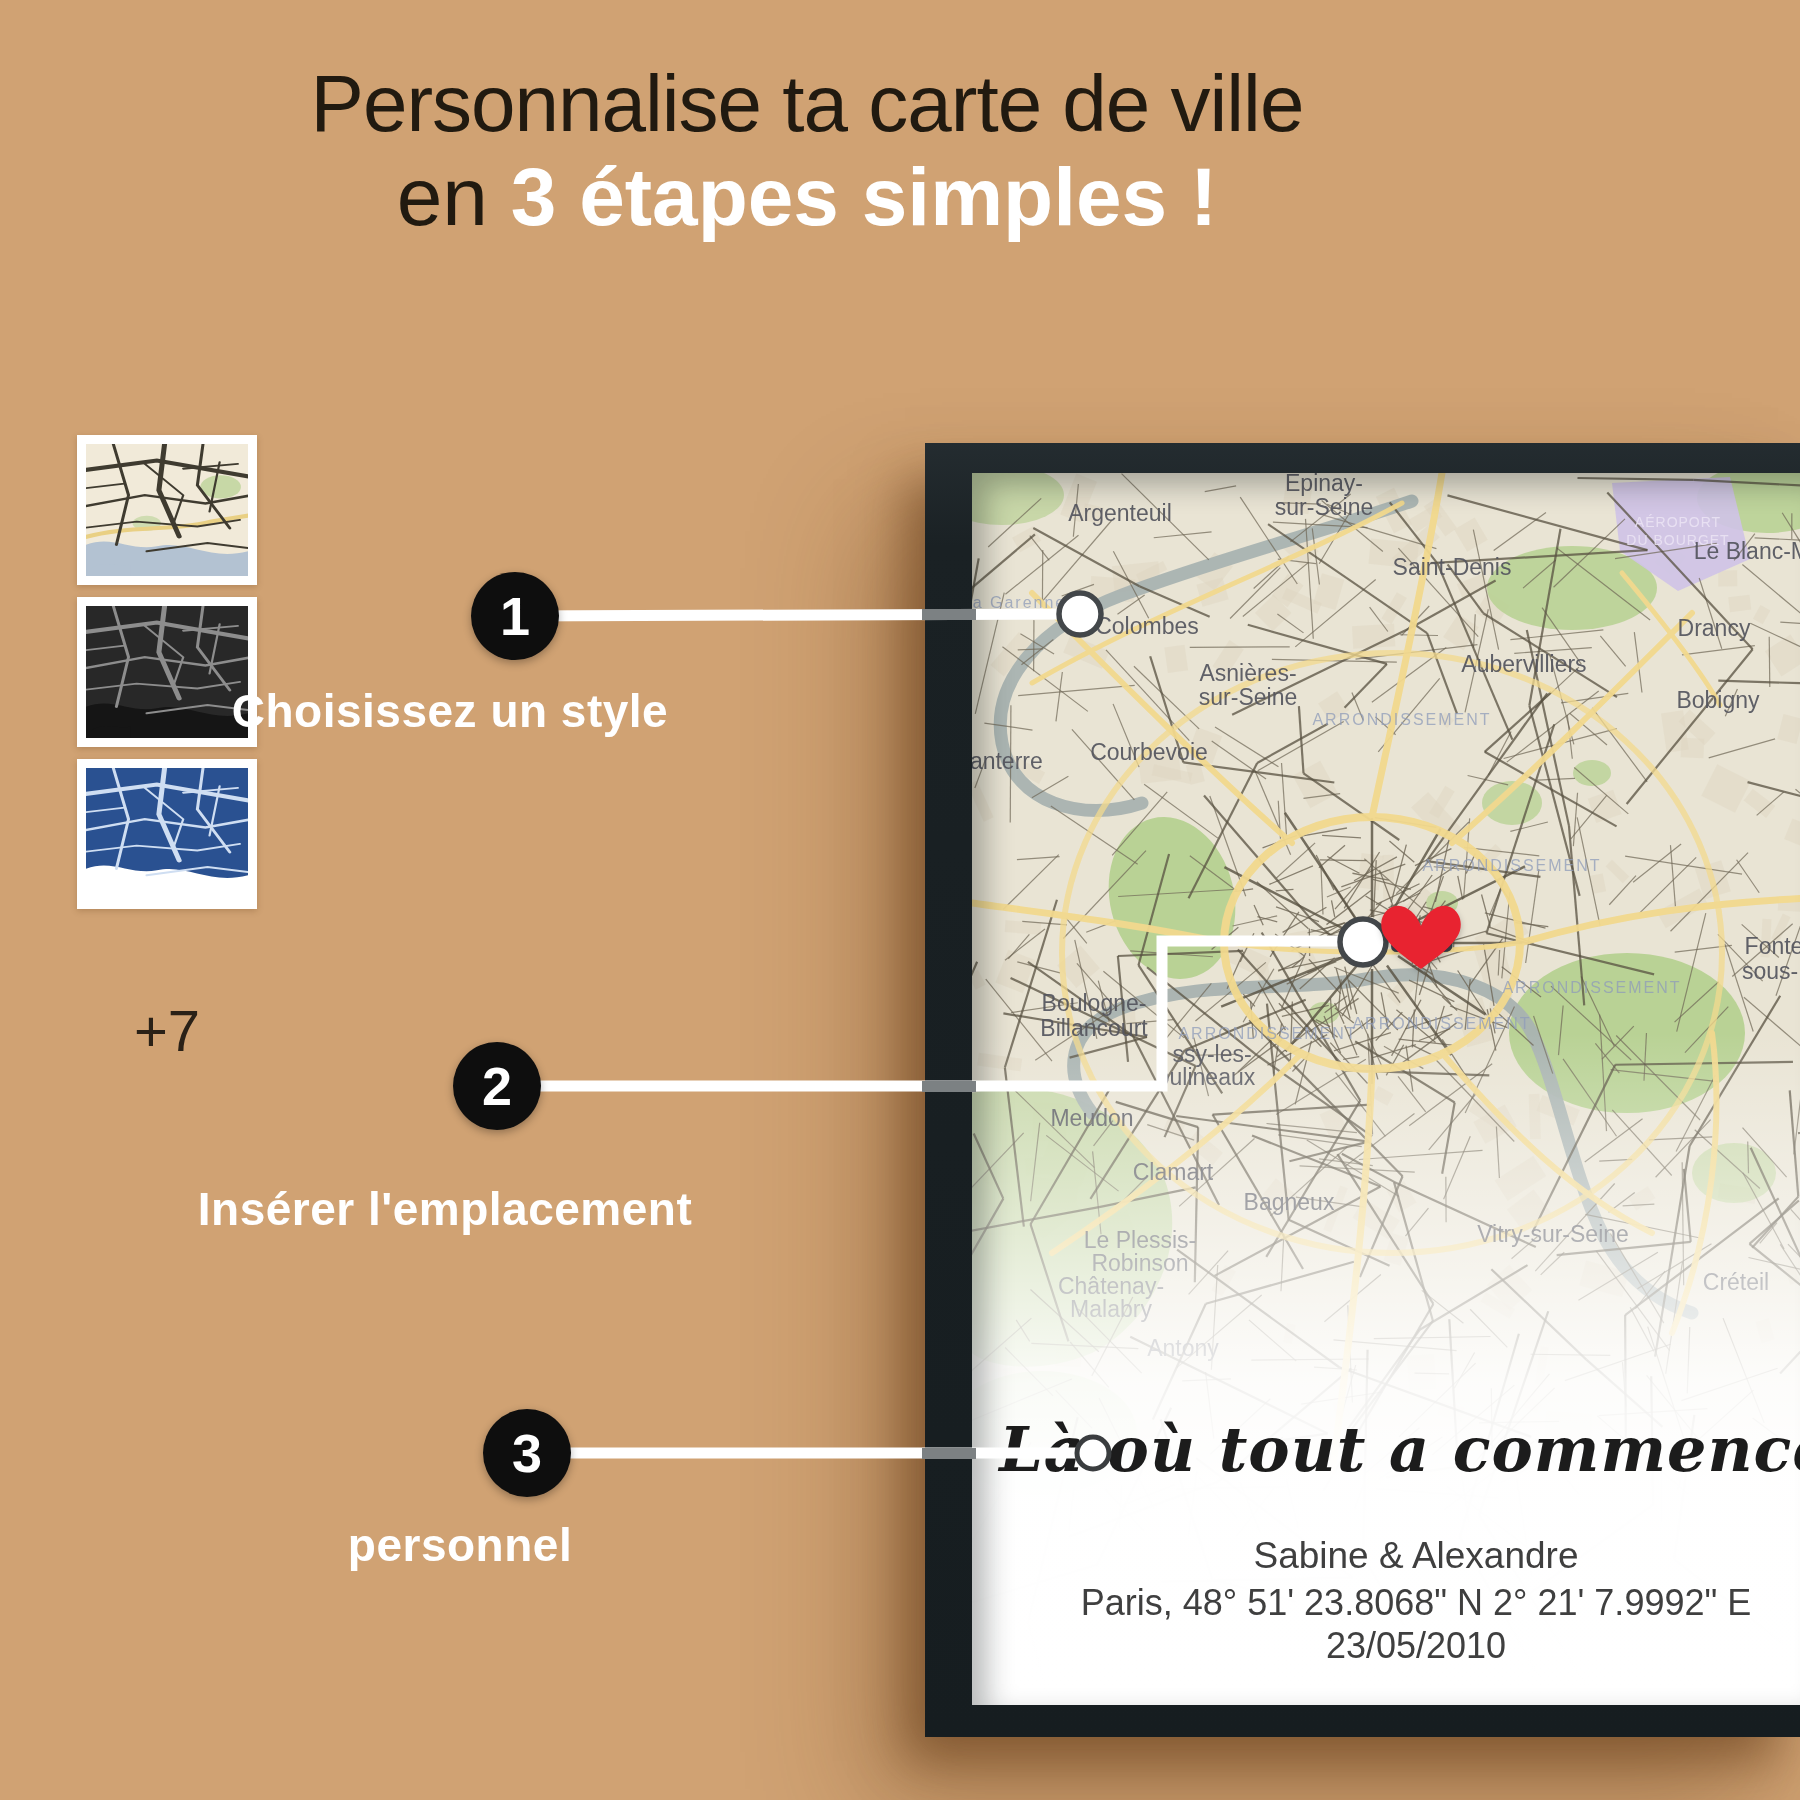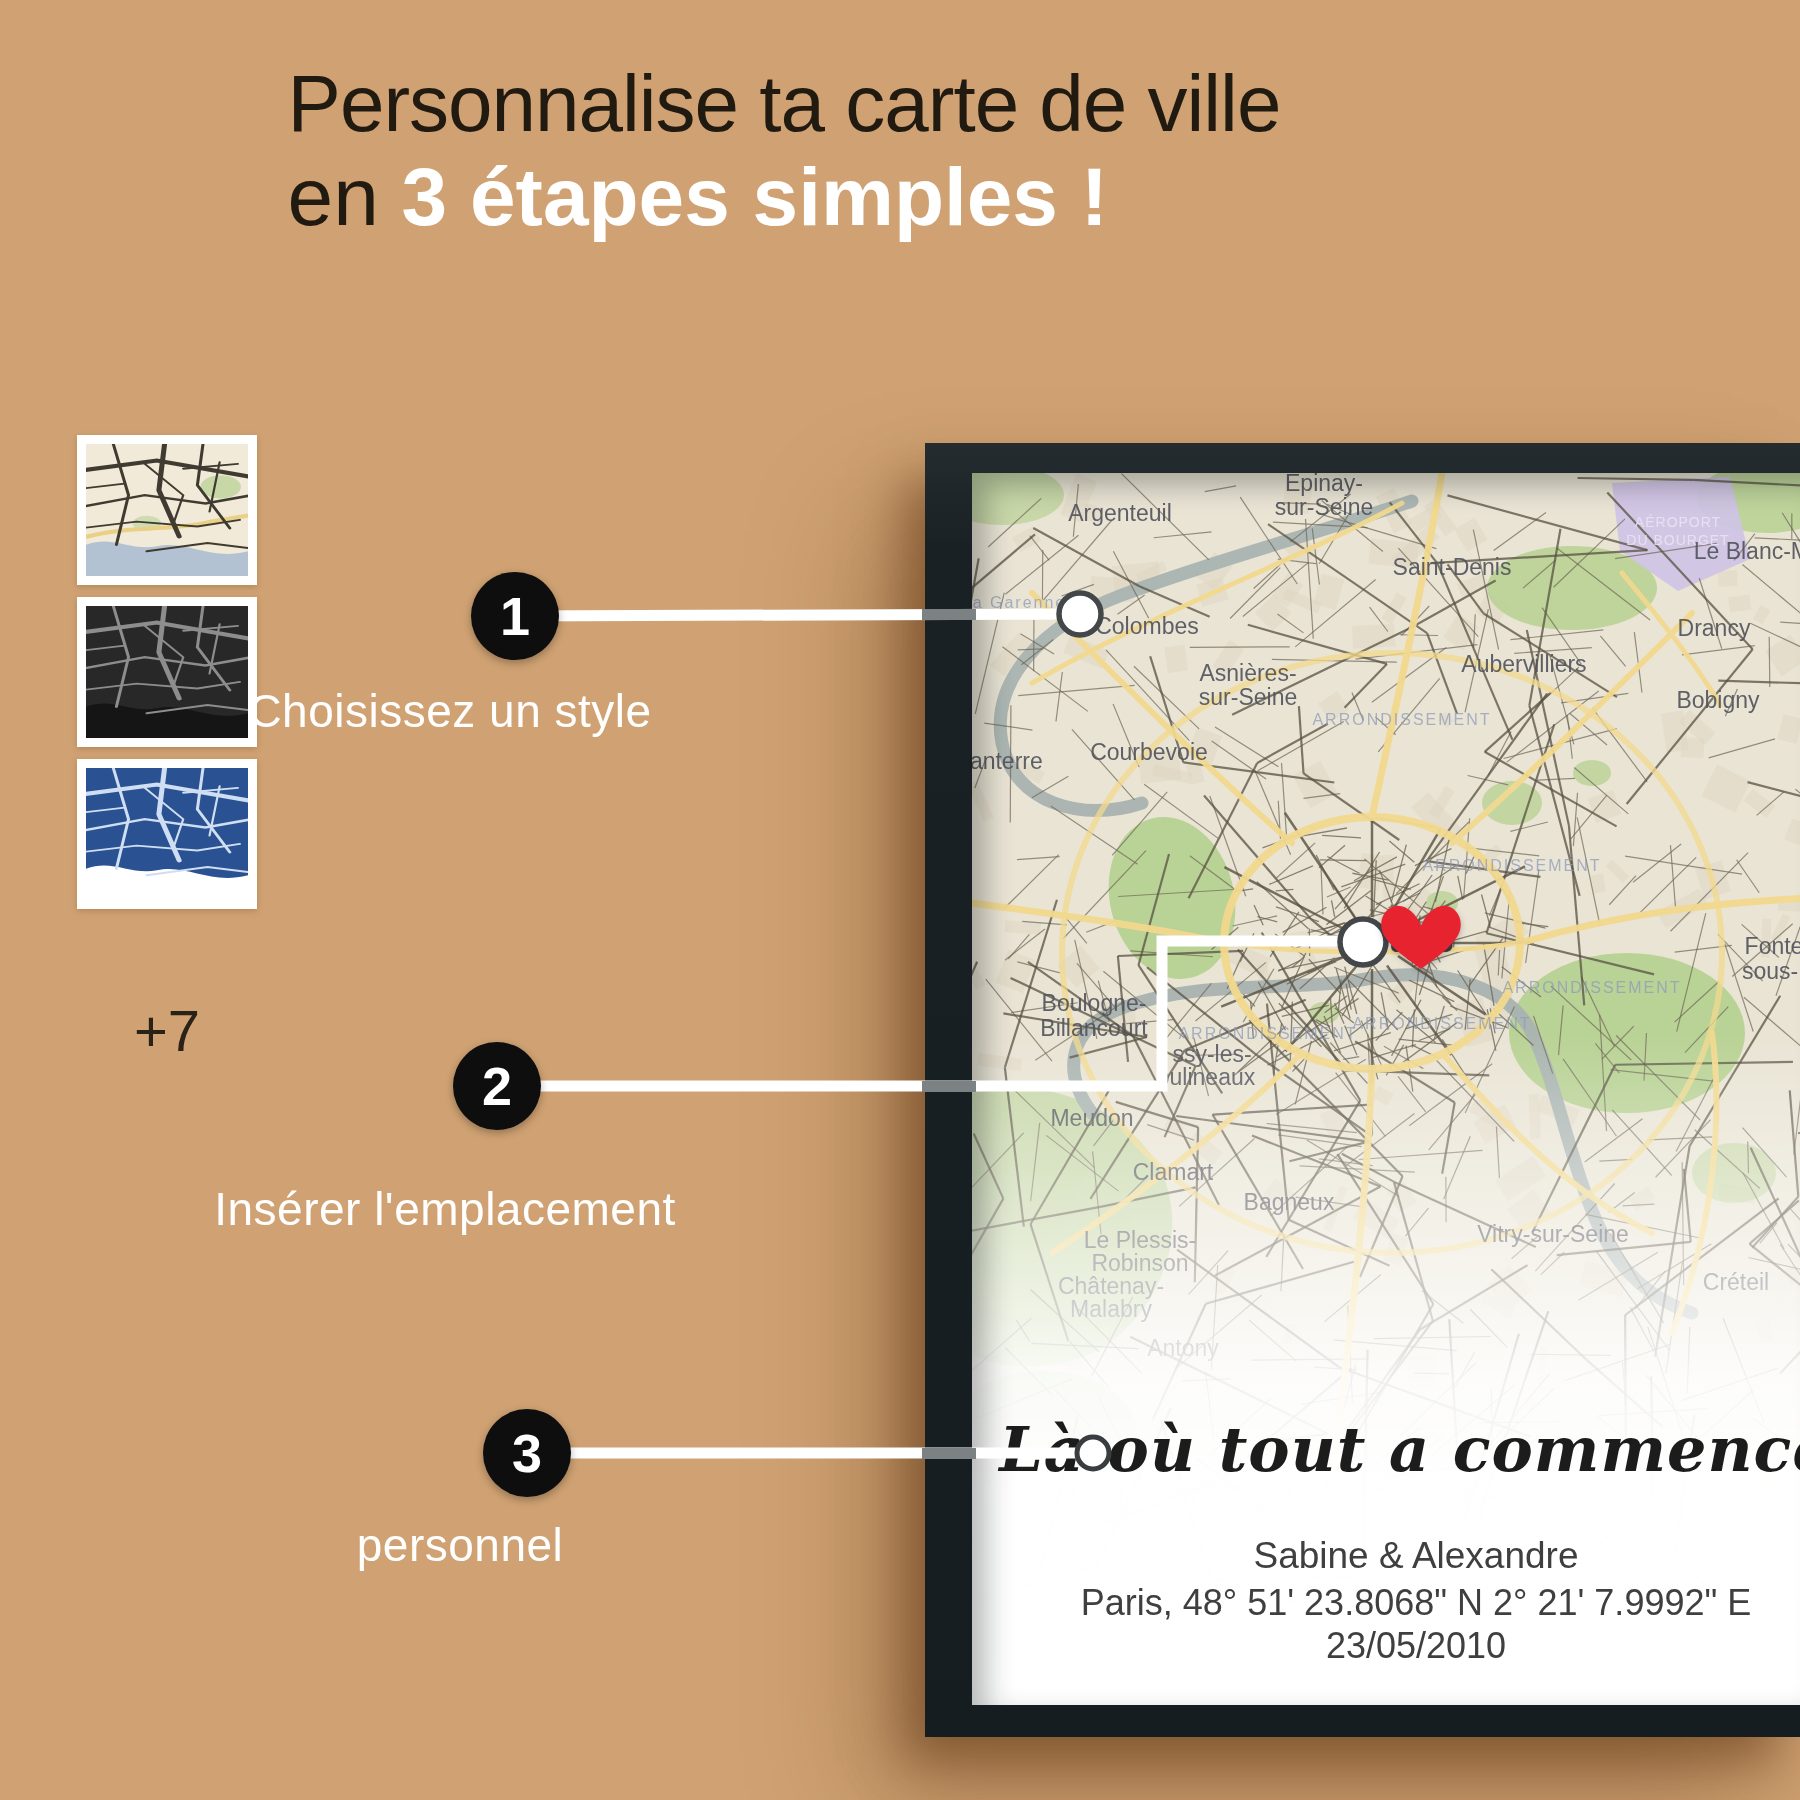--- a/index.html
+++ b/index.html
@@ -7,36 +7,36 @@
     --connector:#ffffff; --frame:#1b2225; --poster-bg:#fbfbf9; --heart-red:#e82330;
     --map-base:#e9e4d4; --map-road-minor:#6f6756; --map-road-major:#585141;
     --map-road-yellow:#f2d98e; --map-green:#b9d295; --map-water:#a9b3b1;
     --map-purple:#cfc3e6; --map-label:#54555e; --map-label-faint:#8f9cba;
   }
   *{box-sizing:border-box;margin:0;padding:0}
   body{background:#888;font-family:"Liberation Sans",sans-serif}
   #canvas{position:relative;width:1800px;height:1800px;overflow:hidden;background:var(--background)}
 
   
-  .title{position:absolute;left:784px;top:58px;transform:translateX(-50%);text-align:left;white-space:nowrap}
+  .title{position:absolute;left:807px;top:58px;transform:translateX(-50%);text-align:center;white-space:nowrap}
   .t1{font-size:80px;letter-spacing:-1px;color:var(--title-dark);font-weight:400}
   .t2{font-size:82px;color:var(--title-dark);font-weight:400}
   .t2 .bold-white{color:#ffffff;font-weight:700}
 
   
   .thumbs{position:absolute;left:77px;top:435px;width:180px}
   .thumb{width:180px;height:150px;background:#ffffff;padding:9px;margin-bottom:12px;box-shadow:0 2px 6px rgba(90,55,20,.25)}
   .thumb svg{width:100%;height:100%;display:block}
   .more{width:180px;text-align:center;margin-top:88px;font-size:58px;color:#2a2117}
 
   
   .step-circle{position:absolute;width:88px;height:88px;border-radius:50%;background:var(--step-circle);
     color:#fff;font-size:54px;font-weight:700;display:flex;align-items:center;justify-content:center;
     box-shadow:0 3px 8px rgba(0,0,0,.3);z-index:30}
-  .step-label{position:absolute;transform:translateX(-50%);text-align:center;color:#ffffff;font-weight:400;
+  .step-label{position:absolute;transform:translateX(-50%);text-align:center;color:#ffffff;font-weight:700;
     font-size:46px;line-height:62px;z-index:30;white-space:nowrap;letter-spacing:.5px}
   .step-label.wide{line-height:94px}
 
   
   .poster{position:absolute;left:925px;top:443px;width:885px;height:1294px;
     background:linear-gradient(180deg,#242c30 0%,#1a2124 8%,#161d20 100%);
     box-shadow:-26px 30px 48px -6px rgba(92,52,18,.55),-60px 70px 110px rgba(92,52,18,.30);z-index:10}
   .poster-inner{position:absolute;left:47px;top:30px;right:0;bottom:32px;background:var(--poster-bg);overflow:hidden}
   .poster-inner::after{content:'';position:absolute;inset:0;pointer-events:none;
     box-shadow:inset 14px 12px 28px rgba(10,15,18,.30)}

